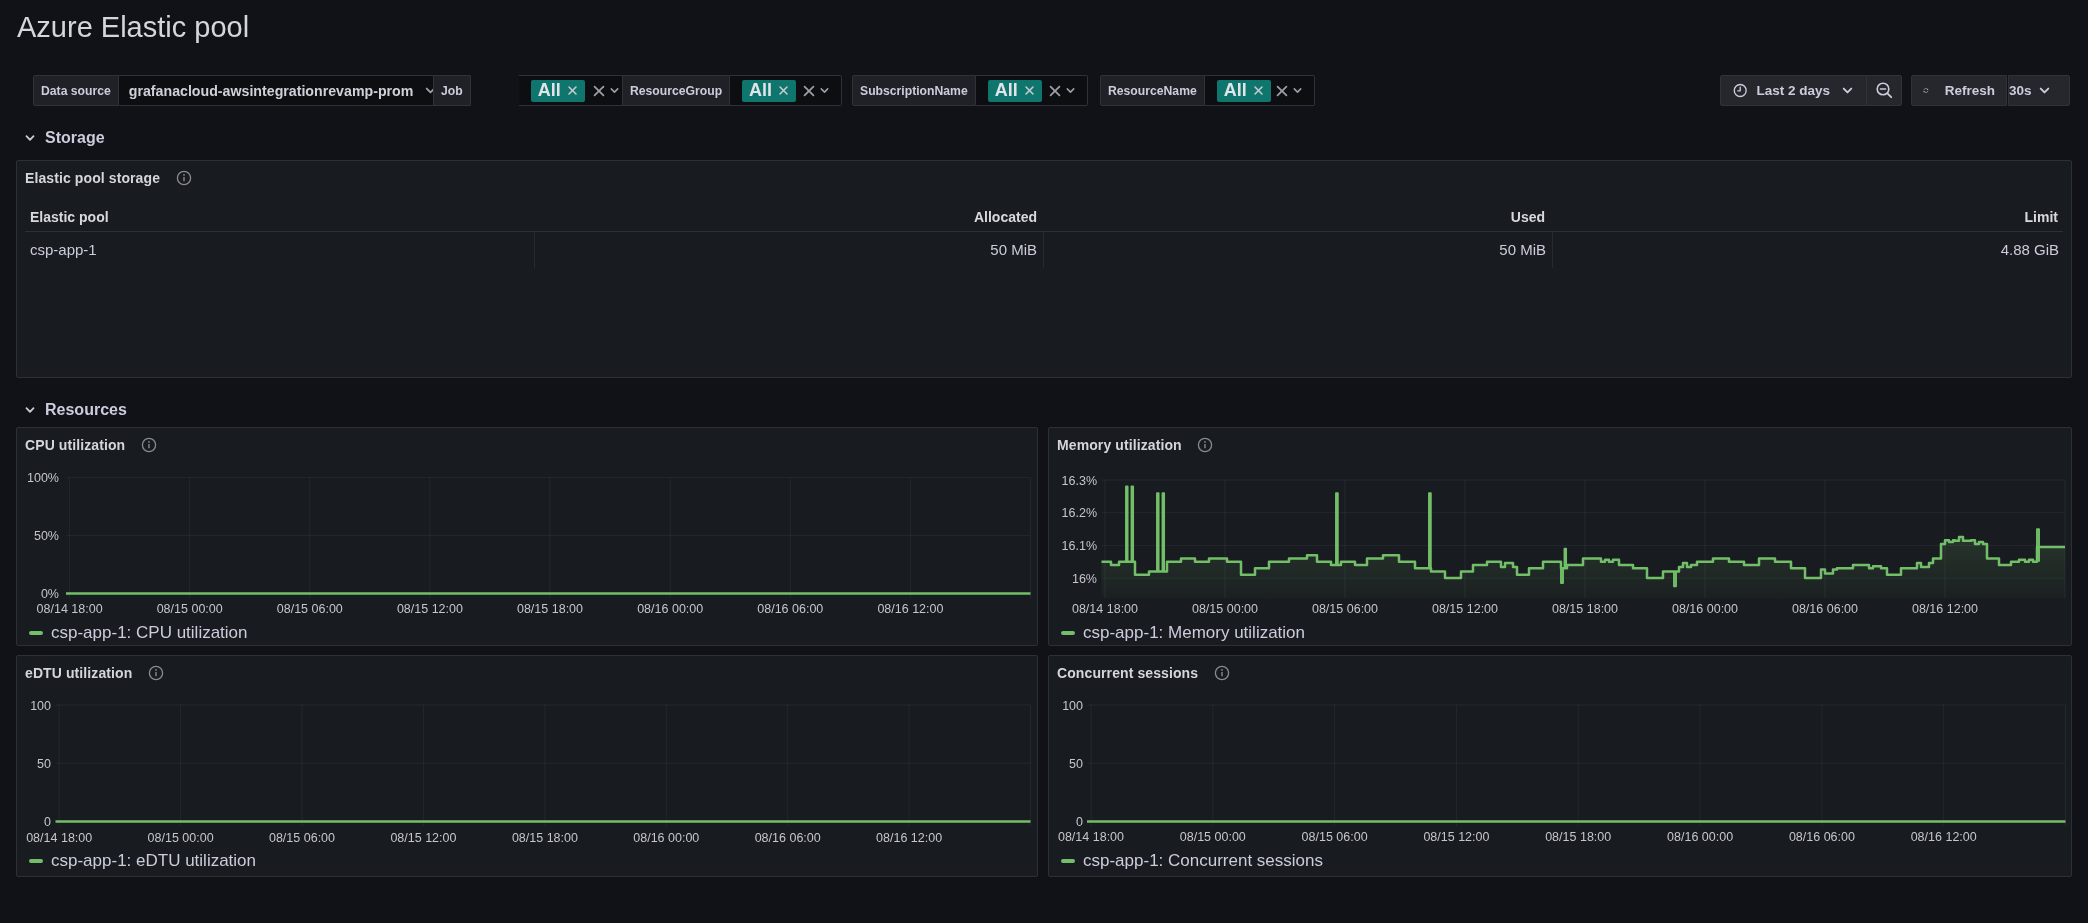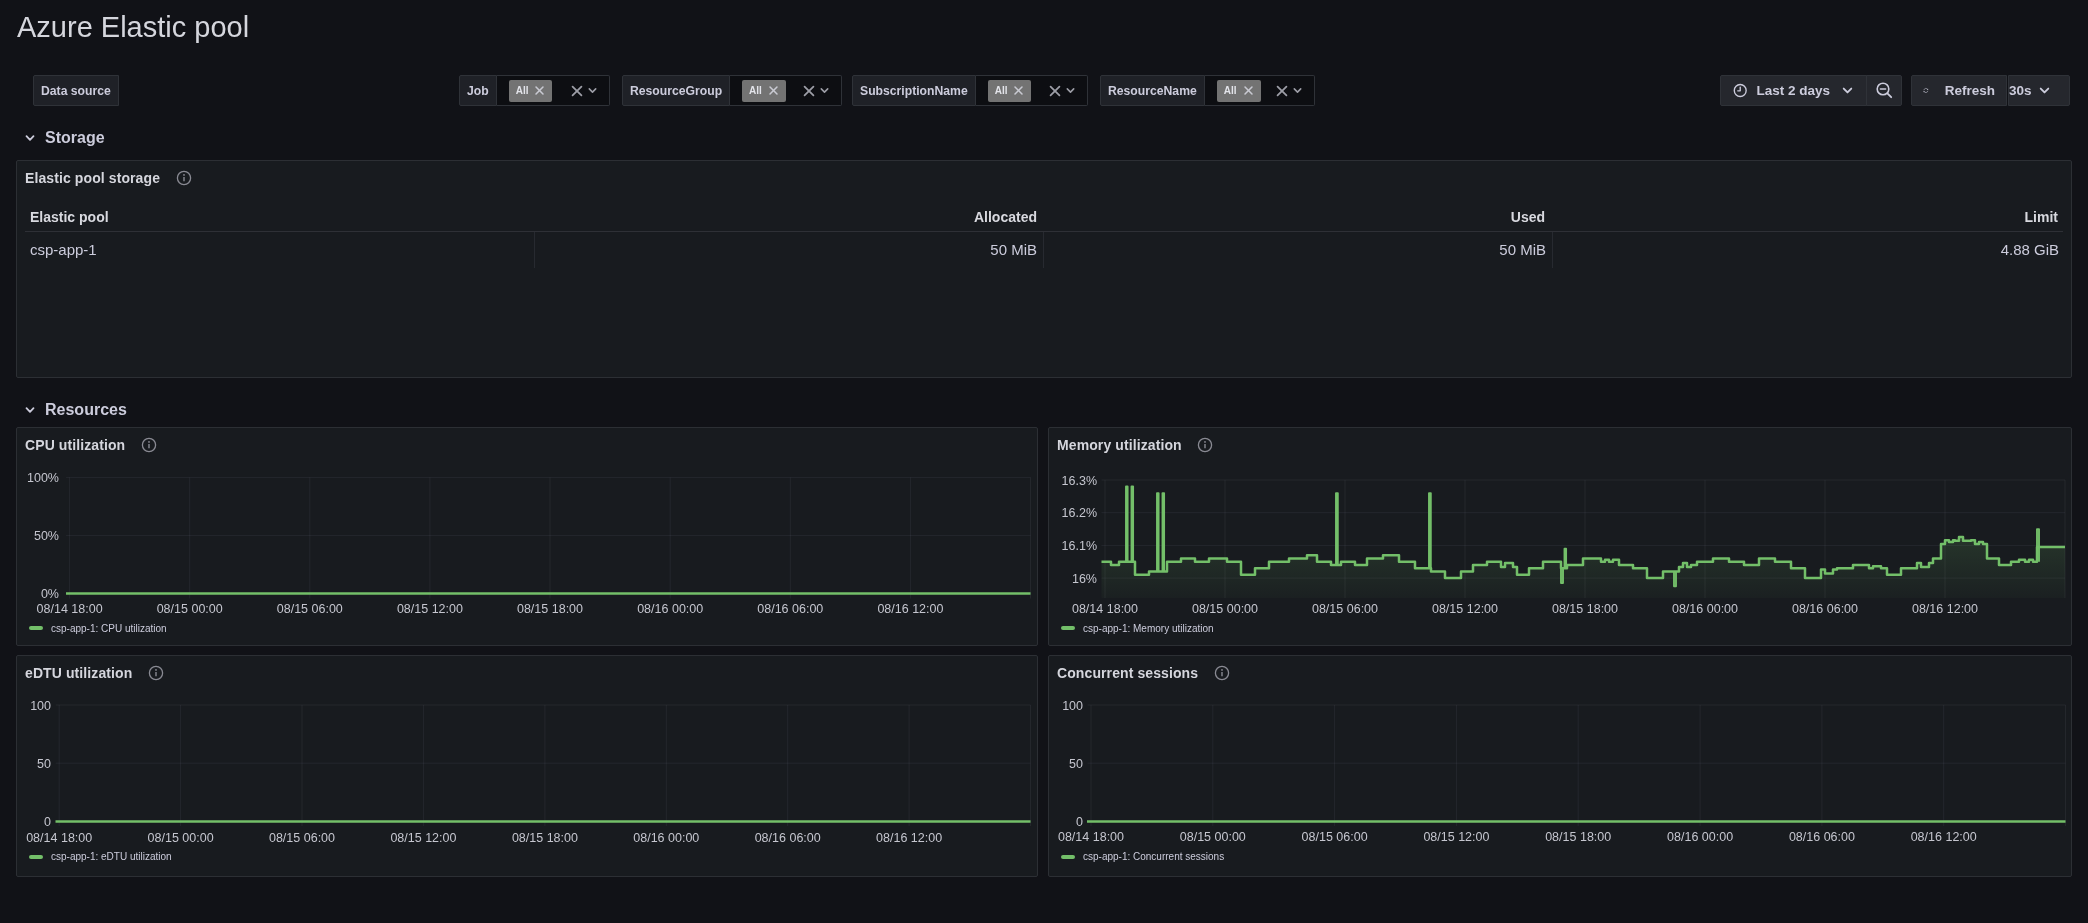--- a/index.html
+++ b/index.html
@@ -6,35 +6,41 @@
 .abs { position:absolute; }
 .panel { position:absolute; background:#181b1f; border:1px solid #2c2f34; border-radius:2px; }
 .ptitle { position:absolute; left:8px; top:9px; display:flex; align-items:center;
   font-size:14px; font-weight:700; color:#d5d6dd; letter-spacing:0.1px; }
 .ptitle svg { margin-left:15.5px; }
 .ctrl { position:absolute; top:75px; height:31px; display:flex; }
 .ctrl .lab { background:#1f2127; border:1px solid #2f3238; border-radius:2px 0 0 2px;
   display:flex; align-items:center; padding:0 7px; font-size:12.2px; font-weight:700; color:#ccccdc; white-space:nowrap; }
 .ctrl .val { background:#0d0e12; border:1px solid #2f3238; border-left:none; border-radius:0 2px 2px 0;
   display:flex; align-items:center; padding:0 11px 0 12px; font-size:14.2px; font-weight:700; color:#d0d1d8; white-space:nowrap; }
-.pill { background:#737373; border-radius:2px; height:22px; display:flex; align-items:center;
-  padding:0 7px; font-size:10px; font-weight:700; color:#e3e4ea; gap:6px; }
+.pill { background:#0f766e; border-radius:2px; height:22px; display:flex; align-items:center;
+  padding:0 7px; font-size:18px; font-weight:700; color:#e3e4ea; gap:6px; }
 .btn { position:absolute; top:75px; height:31px; background:#25272d; border:1px solid #2f3238;
   display:flex; align-items:center; font-size:13.5px; font-weight:700; color:#ccccdc; white-space:nowrap; }
 .rowhead { position:absolute; display:flex; align-items:center; gap:9px; font-size:16px; font-weight:700; color:#ccccdc; }
-.legend { position:absolute; display:flex; align-items:center; font-size:10px; color:#ccccdc; }
+.legend { position:absolute; display:flex; align-items:center; font-size:17px; color:#ccccdc; }
 .legend .dash { width:14px; height:4px; border-radius:2px; background:#73bf69; margin-right:8px; }
 .th { position:absolute; font-size:14px; font-weight:700; color:#d8d9df; white-space:nowrap; }
 .td { position:absolute; font-size:15px; color:#ccccdc; white-space:nowrap; }
 </style></head><body>
 <div class="abs" style="left:17px;top:11px;font-size:29px;font-weight:400;color:#d5d6dd;">Azure Elastic pool</div>
 <div class="ctrl" style="left:33px;">
     <div class="lab">Data source</div>
-  </div>
-<div class="ctrl" style="left:459px;">
+    <div class="val" style="width:330px;justify-content:space-between;padding-left:10px;">
+      <span style="font-size:14.2px;">grafanacloud-awsintegrationrevamp-prom</span>
+      <svg width="13" height="13" viewBox="0 0 12 12">
+        <polyline points="2.5,4.2 6,7.8 9.5,4.2" fill="none" stroke="#9d9ea7" stroke-width="1.7" stroke-linecap="round" stroke-linejoin="round"></polyline>
+      </svg>
+    </div>
+  </div>
+<div class="ctrl" style="left:433px;gap:48px;">
     <div class="lab">Job</div>
     <div class="val" style="width:113px;justify-content:space-between;">
       <span class="pill">All <svg width="11" height="11" viewBox="0 0 12 12">
           <line x1="2.2" y1="2.2" x2="9.8" y2="9.8" stroke="#c9cad2" stroke-width="1.7" stroke-linecap="round"></line>
           <line x1="9.8" y1="2.2" x2="2.2" y2="9.8" stroke="#c9cad2" stroke-width="1.7" stroke-linecap="round"></line>
         </svg></span>
       <span style="display:flex;align-items:center;gap:3px;">
         <svg width="14" height="14" viewBox="0 0 12 12">
           <line x1="2.2" y1="2.2" x2="9.8" y2="9.8" stroke="#9d9ea7" stroke-width="1.5" stroke-linecap="round"></line>
           <line x1="9.8" y1="2.2" x2="2.2" y2="9.8" stroke="#9d9ea7" stroke-width="1.5" stroke-linecap="round"></line>

